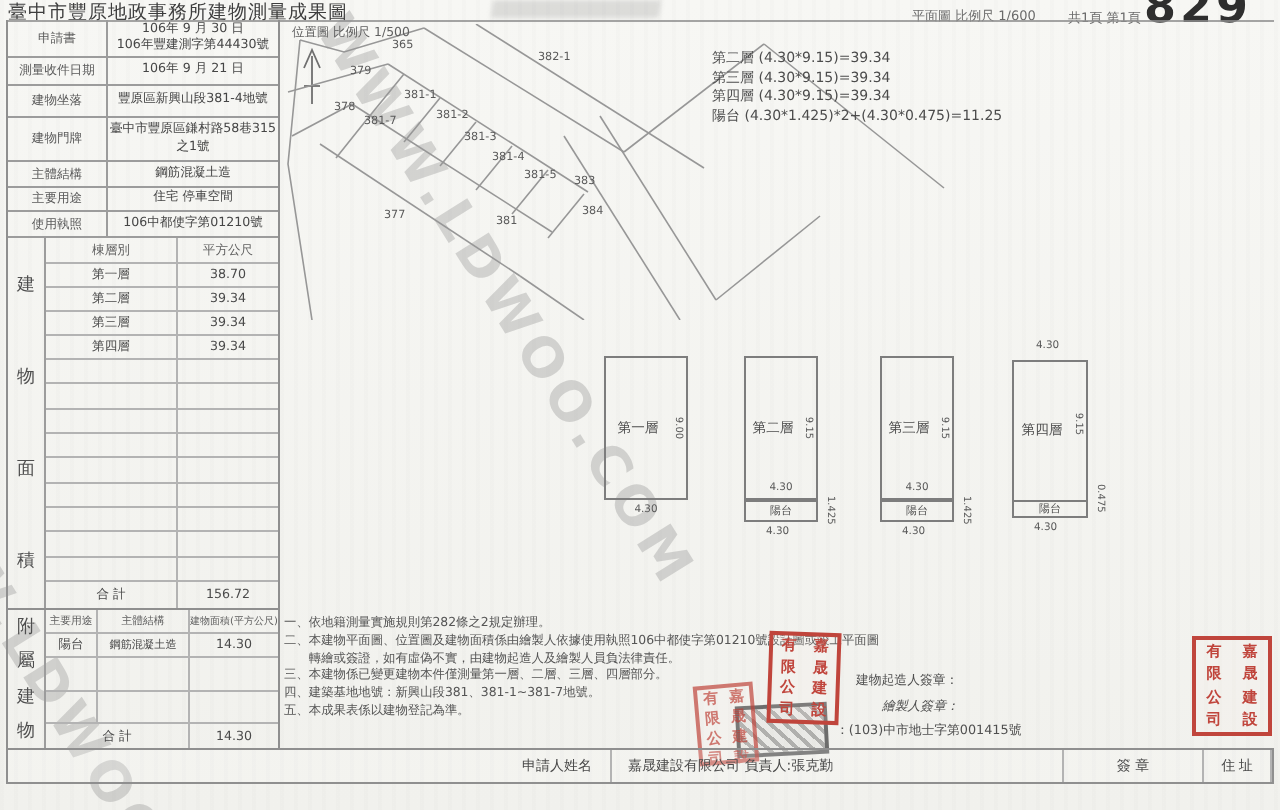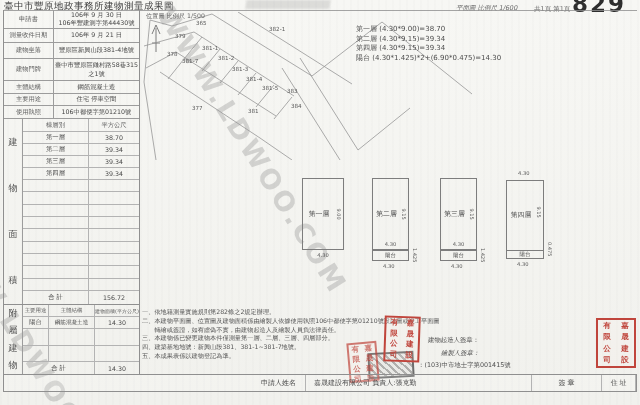--- a/index.html
+++ b/index.html
@@ -67,21 +67,21 @@
 </head>
 <body>
 
 <div class="sheet">
 
   <div class="abs wm" style="left:178px;top:2px;transform:rotate(58deg);">WWW.LDWOO.COM</div>
   <div class="abs wm" style="left:-38px;top:214px;transform:rotate(58deg);">WWW.LDWOO.COM</div>
 
   <div class="abs title" style="left:4px;top:0px;">臺中市豐原地政事務所建物測量成果圖</div>
   <div class="abs smudge" style="left:246px;top:0px;width:84px;height:9px;"></div>
-  <div class="abs hsmall" style="left:456px;top:4px;font-style:italic;">平面圖 比例尺 1/600</div>
+  <div class="abs hsmall" style="left:456px;top:4px;">平面圖 比例尺 1/600</div>
   <div class="abs hsmall" style="left:534px;top:5px;">共1頁 第1頁</div>
   <div class="abs hw-num" style="left:572px;top:-9px;">829</div>
   <div class="abs top-rule" style="left:3px;top:10px;width:634px;"></div>
 
   <div class="abs info-table" style="left:3px;top:10px;width:137px;height:364px;">
     <div class="irow" style="height:19px;">
       <div class="lbl">申請書</div>
       <div class="val">
         <span>106年 9 月 30 日</span>
         <span>106年豐建測字第44430號</span>
@@ -253,24 +253,24 @@
         <path d="M170,64 L240,10"></path>
         <path d="M96,0 L210,72"></path>
         <path d="M240,10 L330,82"></path>
         <path d="M216,138 L268,96"></path>
         <path d="M118,126 L150,148"></path>
       </g>
     </svg>
   <span class="parcel" style="left: 54px; top: 8px;">365</span><span class="parcel" style="left: 33px; top: 21px;">379</span><span class="parcel" style="left: 25px; top: 39px;">378</span><span class="parcel" style="left: 60px; top: 33px;">381-1</span><span class="parcel" style="left: 40px; top: 46px;">381-7</span><span class="parcel" style="left: 76px; top: 43px;">381-2</span><span class="parcel" style="left: 90px; top: 54px;">381-3</span><span class="parcel" style="left: 104px; top: 64px;">381-4</span><span class="parcel" style="left: 120px; top: 73px;">381-5</span><span class="parcel" style="left: 127px; top: 14px;">382-1</span><span class="parcel" style="left: 145px; top: 76px;">383</span><span class="parcel" style="left: 149px; top: 91px;">384</span><span class="parcel" style="left: 106px; top: 96px;">381</span><span class="parcel" style="left: 50px; top: 93px;">377</span></div>
 
   <div class="abs" id="calc-lines" style="left:356px;top:25px;">
-      <div class="calc-line">第一層 (4.30*9.00)=38.70</div>
       <div class="calc-line">第二層 (4.30*9.15)=39.34</div>
+      <div class="calc-line">第三層 (4.30*9.15)=39.34</div>
       <div class="calc-line">第四層 (4.30*9.15)=39.34</div>
-      <div class="calc-line">陽台 (4.30*1.425)*2+(6.90*0.475)=14.30</div>
+      <div class="calc-line">陽台 (4.30*1.425)*2+(4.30*0.475)=11.25</div>
     </div>
 
   <div class="abs" style="left:288px;top:158px;width:352px;height:145px;">
 
     <div class="plan" style="left:14px;top:20px;width:42px;height:72px;">
       <span class="pname">第一層</span>
       <span class="vdim" style="right:1px;top:50%;transform:translateY(-50%);">9.00</span>
       <span class="pdim" style="left:50%;bottom:-9px;transform:translateX(-50%);">4.30</span>
     </div>
 

